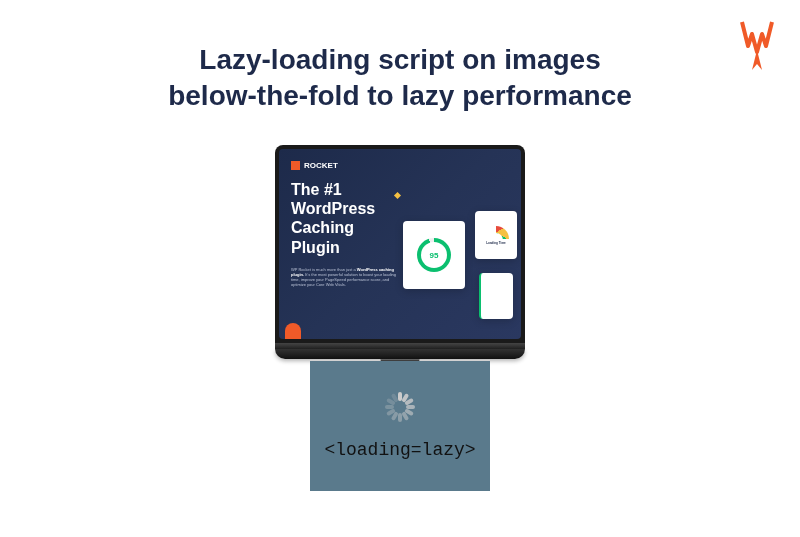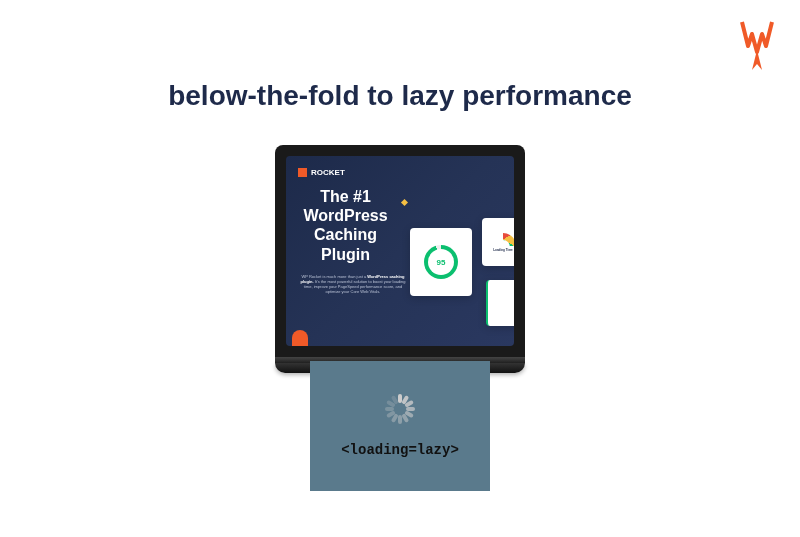--- a/index.html
+++ b/index.html
@@ -1,20 +1,20 @@
 <!DOCTYPE html>
 <html><head>
 <meta charset="utf-8">
 <style>
 * { margin:0; padding:0; box-sizing:border-box; }
 body { width:800px; height:537px; background:#fff; font-family:Arial,Helvetica,sans-serif; position:relative; overflow:hidden; }
 .title { text-align:center; font-size:28px; font-weight:700; color:#1e2a4a; line-height:1.3; padding-top:42px; }
 .logo-w { position:absolute; top:18px; right:26px; width:34px; height:54px; }
 .laptop { position:absolute; left:275px; top:145px; width:250px; }
-.screen-bezel { background:#1a1a1a; border-radius:8px 8px 0 0; padding:11px;text-align:center; }
+.screen-bezel { background:#1a1a1a; border-radius:8px 8px 0 0; padding:4px; }
 .screen { background:linear-gradient(135deg,#1d2a4a 0%,#253356 50%,#2a3860 100%); height:190px; border-radius:4px; position:relative; overflow:hidden; padding:12px; }
 .rocket-logo { display:flex; align-items:center; gap:4px; color:#fff; font-size:8px; font-weight:700; margin-bottom:10px; }
 .rocket-logo .sq { width:9px; height:9px; background:#f05a28; display:inline-block; }
 .hero-title { color:#fff; font-size:16px; font-weight:700; line-height:1.2; max-width:95px; }
 .hero-para { color:#b8c0d4; font-size:4px; line-height:1.3; max-width:110px; margin-top:10px; }
 .hero-para b { color:#fff; }
 .yellow-dot { position:absolute; left:116px; top:44px; width:5px; height:5px; background:#f5c043; transform:rotate(45deg); }
 .card { position:absolute; background:#fff; border-radius:4px; box-shadow:0 2px 8px rgba(0,0,0,.2); }
 .card1 { left:124px; top:72px; width:62px; height:68px; display:flex; align-items:center; justify-content:center; }
 .score-ring { width:34px; height:34px; border-radius:50%; background:conic-gradient(#0bbf6f 0 342deg,#eee 342deg 360deg); display:flex; align-items:center; justify-content:center; }
@@ -37,34 +37,34 @@
 .spinner div:nth-child(3){transform:rotate(60deg);opacity:.8}
 .spinner div:nth-child(4){transform:rotate(90deg);opacity:.7}
 .spinner div:nth-child(5){transform:rotate(120deg);opacity:.6}
 .spinner div:nth-child(6){transform:rotate(150deg);opacity:.5}
 .spinner div:nth-child(7){transform:rotate(180deg);opacity:.45}
 .spinner div:nth-child(8){transform:rotate(210deg);opacity:.4}
 .spinner div:nth-child(9){transform:rotate(240deg);opacity:.35}
 .spinner div:nth-child(10){transform:rotate(270deg);opacity:.3}
 .spinner div:nth-child(11){transform:rotate(300deg);opacity:.25}
 .spinner div:nth-child(12){transform:rotate(330deg);opacity:.2}
-.code-label { font-family:"Courier New",monospace; font-size:14px; font-weight:700; color:#111; }
+.code-label { font-family:"Courier New",monospace; font-size:18px; font-weight:400; color:#111; }
 </style>
 </head>
 <body>
 
 <div class="logo-w">
   <svg viewBox="0 0 34 54">
       <path d="M2 4 L8 28 L12 16 L17 34 L22 16 L26 28 L32 4" stroke="#f05a28" stroke-width="4" fill="none" stroke-linejoin="round"></path>
       <path d="M17 32 L12 52 L17 46 L22 52 Z" fill="#f05a28"></path>
     </svg>
 </div>
 
 <h1 class="title">
-  <br>
+  <span>Lazy-loading script on images</span><br>
   <span>below-the-fold to lazy performance</span>
 </h1>
 
 <div class="laptop">
   <div class="screen-bezel">
     <div class="screen">
       <div class="rocket-logo">
         <span class="sq"></span>
         <span>ROCKET</span>
       </div>

